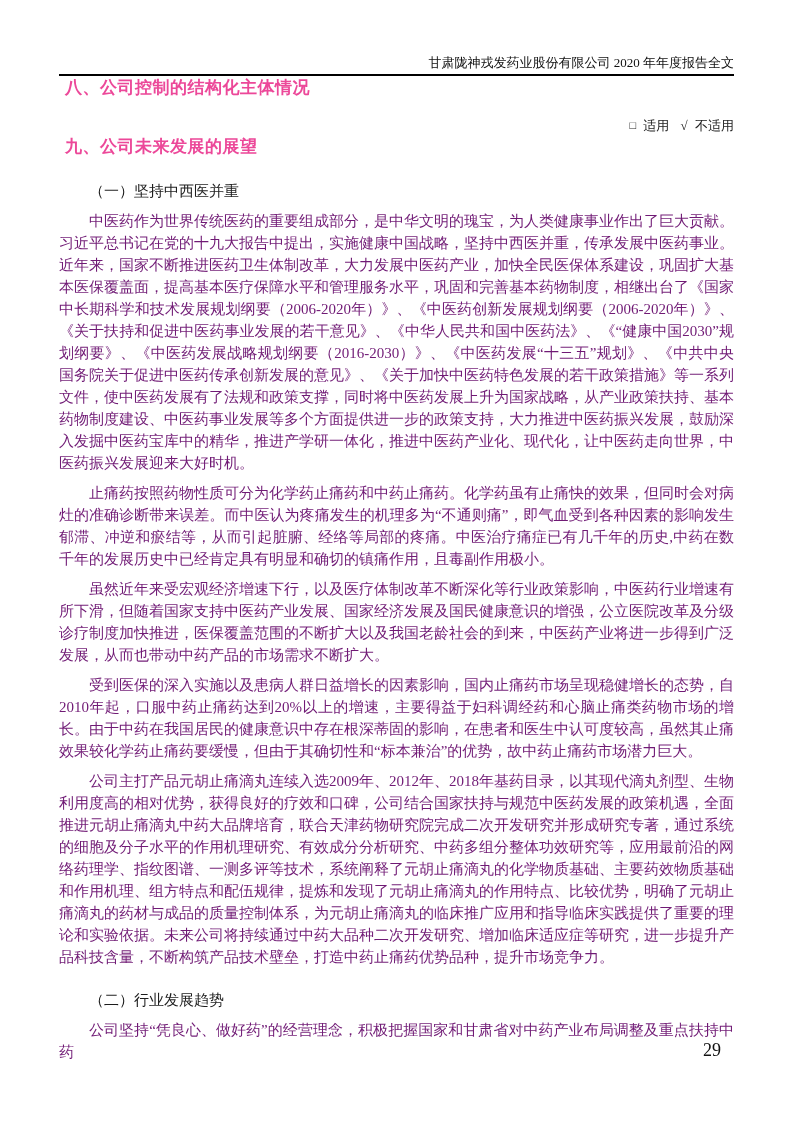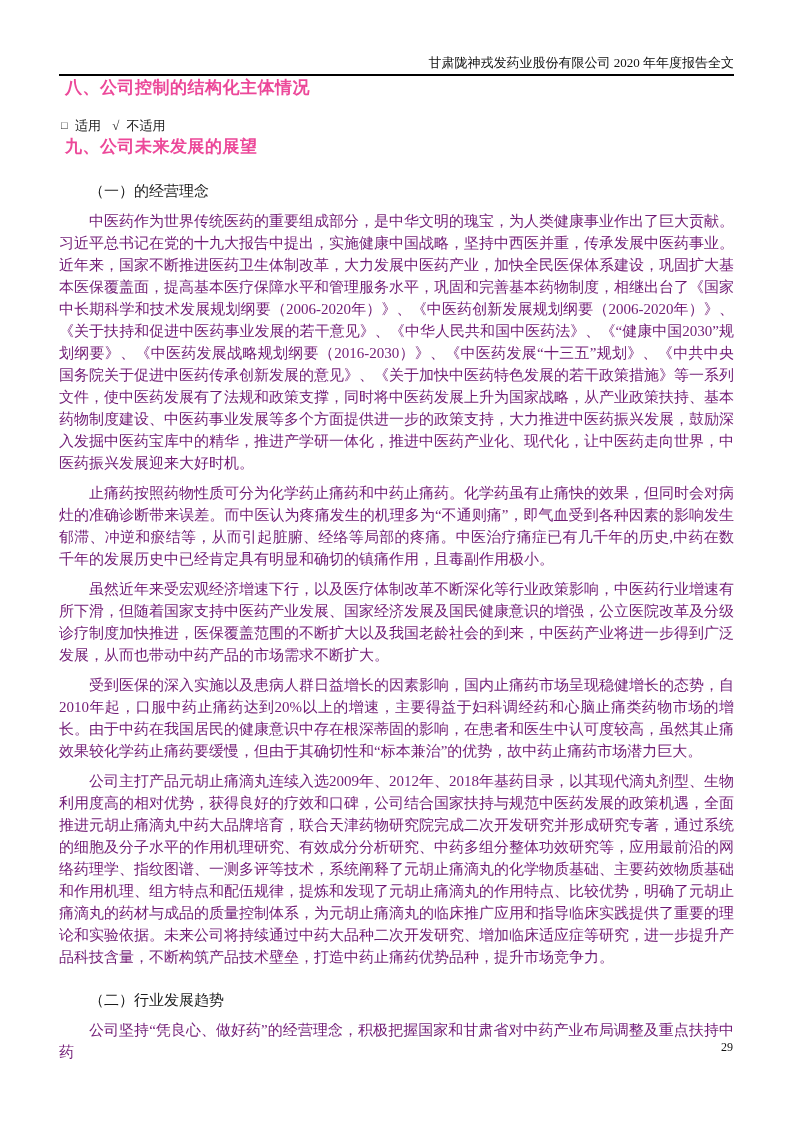--- a/index.html
+++ b/index.html
@@ -39,20 +39,21 @@
     letter-spacing: 0.5px;
   }
   .h1-first { margin-top: 24px; }
   .h1-second { margin-top: 24px; }
   .applicability {
     margin-top: 17px;
     font-size: 13px;
     line-height: 17px;
     padding-left: 2px;
     color: #222;
+    text-align: right;
   }
   .applicability .box {
     font-size: 11px;
     position: relative;
     top: -1px;
     margin-right: 4px;
   }
   .applicability .check {
     margin: 0 4px 0 8px;
   }
@@ -71,22 +72,22 @@
     text-indent: 2em;
     text-align: justify;
     text-justify: inter-ideograph;
     word-break: break-all;
     color: #701a75;
   }
   p.body-para.first-after-sub { margin-top: 0; }
   .page-number {
     position: absolute;
     top: 1040px;
-    right: 60px;
-    font-size: 12px;
+    right: 72px;
+    font-size: 18px;
     color: #111;
   }
 </style>
 </head>
 <body>
 
 <div class="page">
 
   <div class="report-header">甘肃陇神戎发药业股份有限公司 2020 年年度报告全文</div>
 
@@ -94,21 +95,21 @@
 
   <div class="applicability">
     <span class="box">□</span>
     <span>适用</span>
     <span class="check">√</span>
     <span>不适用</span>
   </div>
 
   <h1 class="sec-heading h1-second">九、公司未来发展的展望</h1>
 
-  <div class="subsection-heading">（一）的经营理念</div>
+  <div class="subsection-heading">（一）坚持中西医并重</div>
 
   <p class="body-para first-after-sub">中医药作为世界传统医药的重要组成部分，是中华文明的瑰宝，为人类健康事业作出了巨大贡献。习近平总书记在党的十九大报告中提出，实施健康中国战略，坚持中西医并重，传承发展中医药事业。近年来，国家不断推进医药卫生体制改革，大力发展中医药产业，加快全民医保体系建设，巩固扩大基本医保覆盖面，提高基本医疗保障水平和管理服务水平，巩固和完善基本药物制度，相继出台了《国家中长期科学和技术发展规划纲要（2006-2020年）》、《中医药创新发展规划纲要（2006-2020年）》、《关于扶持和促进中医药事业发展的若干意见》、《中华人民共和国中医药法》、《“健康中国2030”规划纲要》、《中医药发展战略规划纲要（2016-2030）》、《中医药发展“十三五”规划》、《中共中央国务院关于促进中医药传承创新发展的意见》、《关于加快中医药特色发展的若干政策措施》等一系列文件，使中医药发展有了法规和政策支撑，同时将中医药发展上升为国家战略，从产业政策扶持、基本药物制度建设、中医药事业发展等多个方面提供进一步的政策支持，大力推进中医药振兴发展，鼓励深入发掘中医药宝库中的精华，推进产学研一体化，推进中医药产业化、现代化，让中医药走向世界，中医药振兴发展迎来大好时机。</p>
 
   <p class="body-para">止痛药按照药物性质可分为化学药止痛药和中药止痛药。化学药虽有止痛快的效果，但同时会对病灶的准确诊断带来误差。而中医认为疼痛发生的机理多为“不通则痛”，即气血受到各种因素的影响发生郁滞、冲逆和瘀结等，从而引起脏腑、经络等局部的疼痛。中医治疗痛症已有几千年的历史,中药在数千年的发展历史中已经肯定具有明显和确切的镇痛作用，且毒副作用极小。</p>
 
   <p class="body-para">虽然近年来受宏观经济增速下行，以及医疗体制改革不断深化等行业政策影响，中医药行业增速有所下滑，但随着国家支持中医药产业发展、国家经济发展及国民健康意识的增强，公立医院改革及分级诊疗制度加快推进，医保覆盖范围的不断扩大以及我国老龄社会的到来，中医药产业将进一步得到广泛发展，从而也带动中药产品的市场需求不断扩大。</p>
 
   <p class="body-para">受到医保的深入实施以及患病人群日益增长的因素影响，国内止痛药市场呈现稳健增长的态势，自2010年起，口服中药止痛药达到20%以上的增速，主要得益于妇科调经药和心脑止痛类药物市场的增长。由于中药在我国居民的健康意识中存在根深蒂固的影响，在患者和医生中认可度较高，虽然其止痛效果较化学药止痛药要缓慢，但由于其确切性和“标本兼治”的优势，故中药止痛药市场潜力巨大。</p>
 
   <p class="body-para">公司主打产品元胡止痛滴丸连续入选2009年、2012年、2018年基药目录，以其现代滴丸剂型、生物利用度高的相对优势，获得良好的疗效和口碑，公司结合国家扶持与规范中医药发展的政策机遇，全面推进元胡止痛滴丸中药大品牌培育，联合天津药物研究院完成二次开发研究并形成研究专著，通过系统的细胞及分子水平的作用机理研究、有效成分分析研究、中药多组分整体功效研究等，应用最前沿的网络药理学、指纹图谱、一测多评等技术，系统阐释了元胡止痛滴丸的化学物质基础、主要药效物质基础和作用机理、组方特点和配伍规律，提炼和发现了元胡止痛滴丸的作用特点、比较优势，明确了元胡止痛滴丸的药材与成品的质量控制体系，为元胡止痛滴丸的临床推广应用和指导临床实践提供了重要的理论和实验依据。未来公司将持续通过中药大品种二次开发研究、增加临床适应症等研究，进一步提升产品科技含量，不断构筑产品技术壁垒，打造中药止痛药优势品种，提升市场竞争力。</p>

